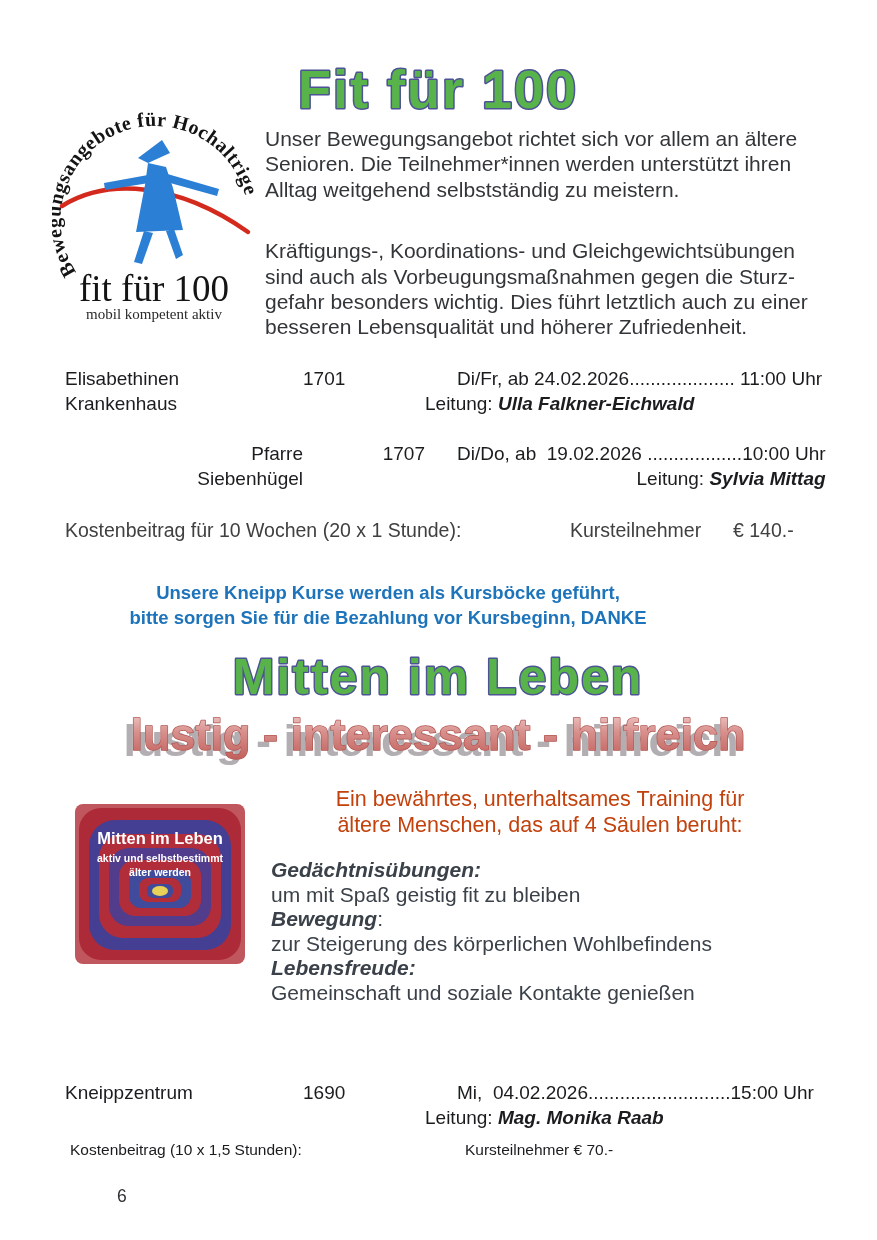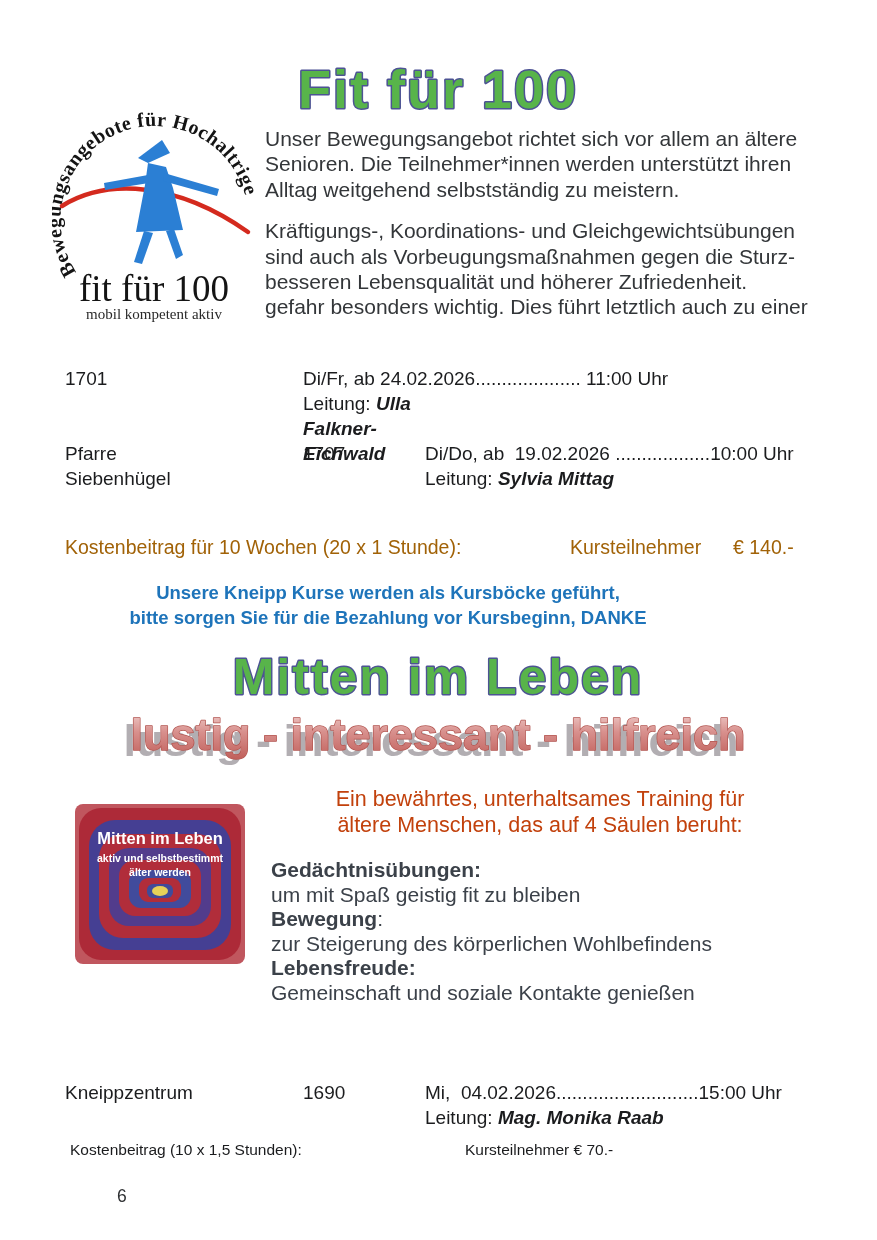--- a/index.html
+++ b/index.html
@@ -7,43 +7,43 @@
         font-family:"Liberation Sans",sans-serif;}
   .abs{position:absolute;}
 
   
   .titlewrap{position:absolute;left:0;width:877px;text-align:center;}
   .titlewrap svg{display:block;margin:0 auto;}
 
   
   #intro{position:absolute;left:265px;top:126px;width:566px;
          font-size:21px;line-height:25.4px;color:#333639;}
-  #intro .para2{margin-top:16px;}
+  #intro .para2{margin-top:36px;}
 
   
   .course-row{position:absolute;left:65px;width:748px;display:grid;
               grid-template-columns:238px 122px 1fr;
               font-size:19px;line-height:25px;color:#1b1c1e;}
-  .course-row .sched{white-space:pre;}
+  .course-row .sched{white-space:pre;margin-left:32px;}
   .leader{font-weight:bold;font-style:italic;}
 
-  #fitcost{position:absolute;left:65px;top:536px;width:760px;height:26px;
-           font-size:19.5px;color:#a16207;}
+  #fitcost{position:absolute;left:65px;top:519px;width:760px;height:26px;
+           font-size:19.5px;color:#404040;}
   #fitcost .payer{position:absolute;left:505px;top:0;}
   #fitcost .amount{position:absolute;left:668px;top:0;}
 
   #notice{position:absolute;left:0;top:581px;width:776px;text-align:center;
           font-weight:bold;font-size:18.5px;line-height:24.5px;color:#1e74ba;}
 
   #mittenintro{position:absolute;left:250px;top:786px;width:580px;text-align:center;
                font-size:21.5px;line-height:26px;color:#c2410c;}
 
   #pillars{position:absolute;left:271px;top:858px;width:560px;
            font-size:21px;line-height:24.6px;color:#3b4149;}
-  .pillar-bold{font-weight:bold;}
+  .pillar-bold{font-weight:bold;font-style:italic;}
   .pillar-line2:empty{display:none;}
 
   #kneippcost{position:absolute;left:70px;top:1141px;width:700px;height:20px;
               font-size:15.5px;color:#1b1c1e;}
   #kneippcost .value{position:absolute;left:395px;top:0;}
 
   #pagenum{position:absolute;left:117px;top:1186px;font-size:17.5px;color:#2f3133;}
 </style>
 </head>
 <body>
@@ -80,34 +80,38 @@
 
   <div id="intro">
     <div class="para1">
       <div>Unser Bewegungsangebot richtet sich vor allem an ältere</div>
       <div>Senioren. Die Teilnehmer*innen werden unterstützt ihren</div>
       <div>Alltag weitgehend selbstständig zu meistern.</div>
     </div>
     <div class="para2">
       <div>Kräftigungs-, Koordinations- und Gleichgewichtsübungen</div>
       <div>sind auch als Vorbeugungsmaßnahmen gegen die Sturz-</div>
+      <div>gefahr besonders wichtig. Dies führt letztlich auch zu einer</div>
       <div>besseren Lebensqualität und höherer Zufriedenheit.</div>
-      <div>gefahr besonders wichtig. Dies führt letztlich auch zu einer</div>
     </div>
   </div>
 
   <div class="course-row" style="top:366px;">
+    <div>
+      <div>Elisabethinen</div>
+      <div>Krankenhaus</div>
+    </div>
     <div>1701</div>
     <div>
       <div class="sched">Di/Fr, ab 24.02.2026.................... 11:00 Uhr</div>
       <div><span>Leitung: </span><span class="leader">Ulla Falkner-Eichwald</span></div>
     </div>
   </div>
 
-  <div class="course-row" style="top:441px;">
+  <div class="course-row" style="top:441px;text-align:right;">
     <div>
       <div>Pfarre</div>
       <div>Siebenhügel</div>
     </div>
     <div>1707</div>
     <div>
       <div class="sched">Di/Do, ab  19.02.2026 ..................10:00 Uhr</div>
       <div><span>Leitung: </span><span class="leader">Sylvia Mittag</span></div>
     </div>
   </div>

